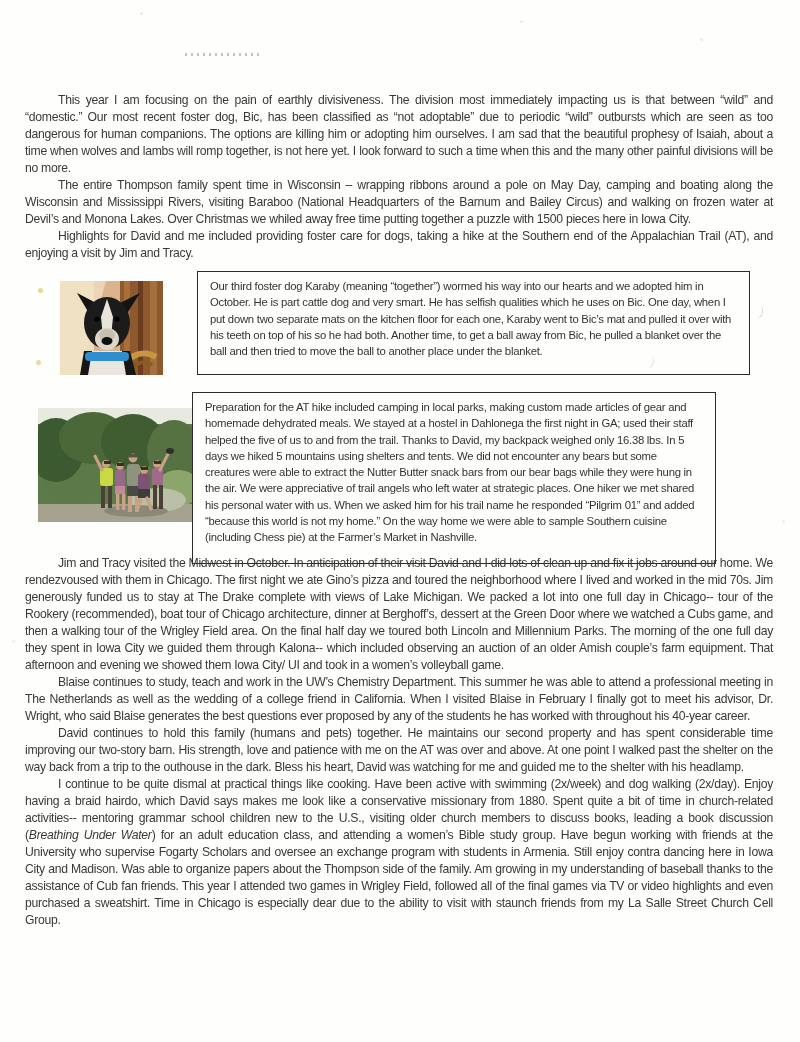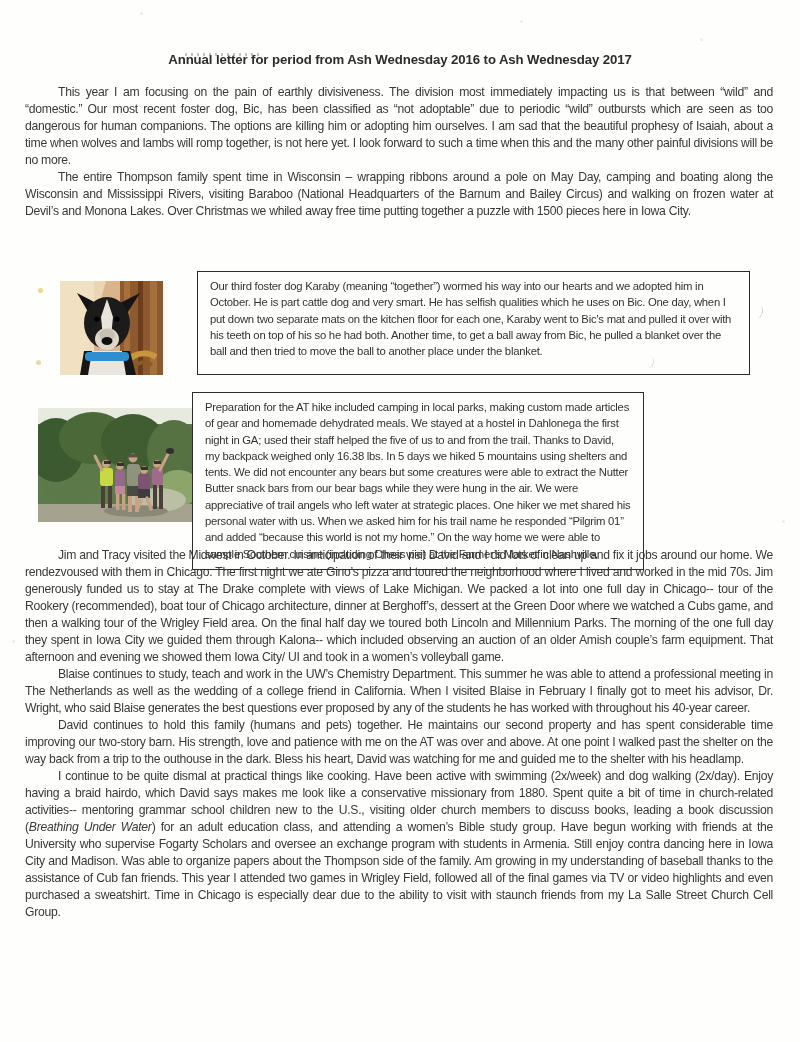--- a/index.html
+++ b/index.html
@@ -25,20 +25,21 @@
   }
   .body-text {
     position: absolute;
     left: 25px;
     width: 748px;
     font-size: 12.2px;
     line-height: 17px;
     letter-spacing: -0.28px;
     text-align: justify;
     color: #393939;
+    margin-top: 8px;
   }
   .top-text { top: 84px; }
   .bottom-text { top: 547px; }
   .body-text p { margin: 0; text-indent: 33px; }
   .photo {
     position: absolute;
     display: block;
   }
   .photo-dog { left: 60px; top: 281px; width: 103px; height: 94px; }
   .photo-hikers { left: 38px; top: 408px; width: 154px; height: 114px; }
@@ -48,21 +49,21 @@
     border: 1.6px solid #2b2b2b;
     background: #fefefd;
     padding: 6px 12px 7px 12px;
     font-size: 11.3px;
     line-height: 16.3px;
     letter-spacing: -0.25px;
     text-align: left;
     color: #333333;
   }
   .box-karaby { left: 197px; top: 271px; width: 553px; min-height: 104px; }
-  .box-athike { left: 192px; top: 392px; width: 452px; min-height: 172px; }
+  .box-athike { left: 192px; top: 392px; width: 524px; min-height: 172px; }
   .text-box p { margin: 0; }
   i.book-title { }
 
   
   .speck { position: absolute; border-radius: 50%; }
   .speck-line {
     position: absolute;
     left: 185px; top: 53px; width: 78px; height: 3px;
     background: repeating-linear-gradient(90deg, #6a6a6a 0 2px, transparent 2px 6px);
     opacity: 0.4;
@@ -74,25 +75,25 @@
     border-radius: 50%;
     transform: rotate(14deg);
     opacity: 0.55;
   }
 </style>
 </head>
 <body>
 
 <div class="page">
 
-  <h1 class="letter-title">Annual letter for period from Ash Wednesday 2016 to Ash Wednesday 2017</h1>
 
   <div class="body-text top-text">
     <p>This year I am focusing on the pain of earthly divisiveness.  The division most immediately impacting us is that between “wild” and “domestic.”   Our most recent foster dog, Bic, has been classified as “not adoptable” due to periodic “wild” outbursts which are seen as too dangerous for human companions.  The options are killing him or adopting him ourselves.   I am sad that the beautiful prophesy of Isaiah, about a time when wolves and lambs will romp together, is not here yet.  I look forward to such a time when this and the many other painful divisions will be no more.</p>
     <p>The entire Thompson family spent time in Wisconsin – wrapping ribbons around a pole on May Day, camping and boating along the Wisconsin and Mississippi Rivers, visiting Baraboo (National Headquarters of the Barnum and Bailey Circus) and walking on frozen water at Devil’s and Monona Lakes.  Over Christmas we whiled away free time putting together a puzzle with 1500 pieces here in Iowa City.</p>
+    <p>Highlights for David and me included providing foster care for dogs, taking a hike at the Southern end of the Appalachian Trail (AT), and enjoying a visit by Jim and Tracy.</p>
   </div>
 
   <svg class="photo photo-dog" viewBox="0 0 103 94" role="img" aria-label="dog photo">
     <rect x="0" y="0" width="103" height="94" fill="#d9b48c"></rect>
     <rect x="0" y="0" width="34" height="94" fill="#eedcbb"></rect>
     <polygon points="0,0 46,0 20,94 0,94" fill="#f2e3c6" opacity="0.7"></polygon>
     <rect x="60" y="0" width="43" height="94" fill="#8d5a30"></rect>
     <rect x="64" y="0" width="6" height="94" fill="#a96f3a"></rect>
     <rect x="78" y="0" width="5" height="94" fill="#6b3c1d"></rect>
     <rect x="90" y="0" width="7" height="94" fill="#a4713d"></rect>

